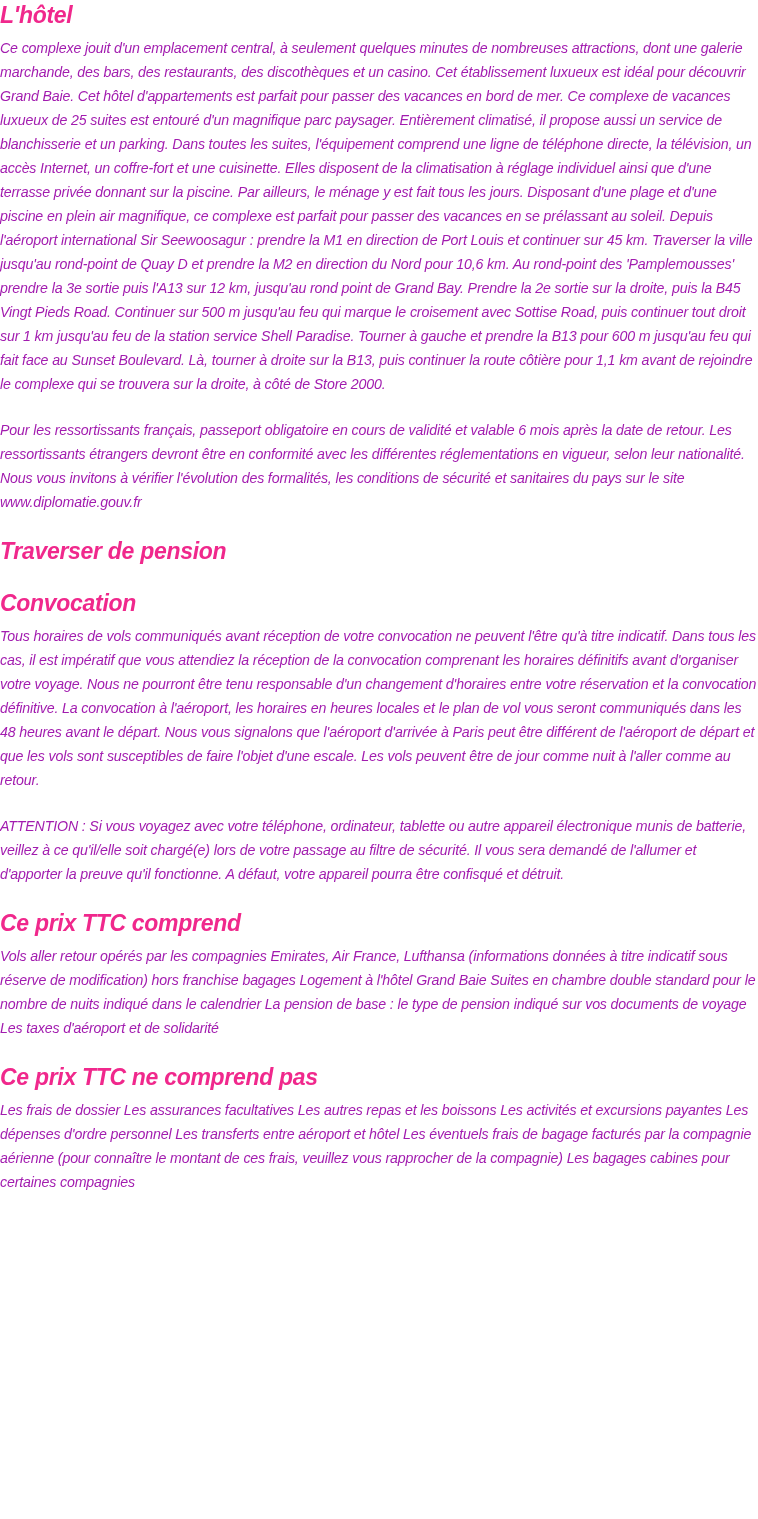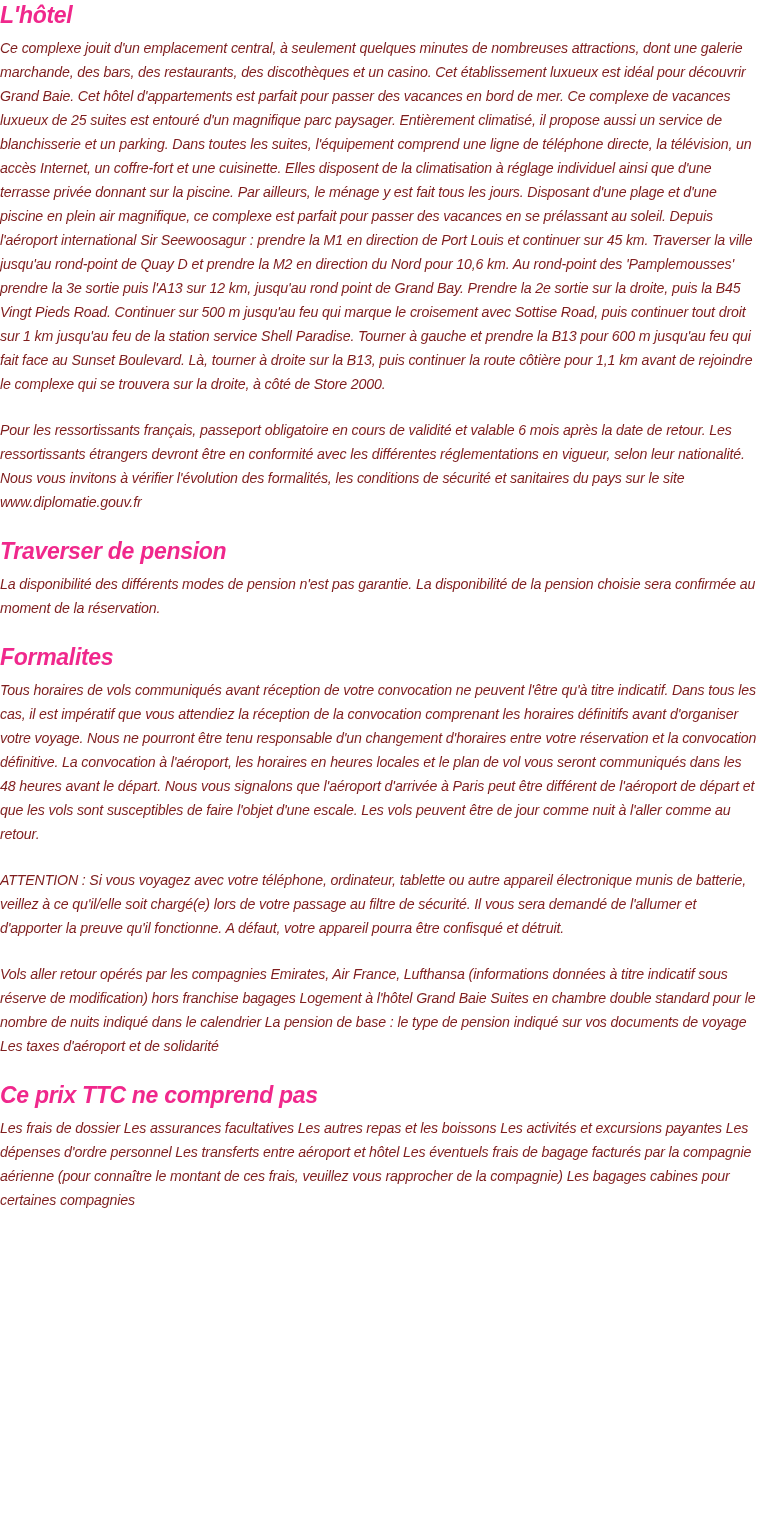--- a/index.html
+++ b/index.html
@@ -20,55 +20,55 @@
     font-weight: bold;
     line-height: 30px;
     letter-spacing: -0.3px;
     height: 30px;
   }
   p.body {
     margin: 6px 0 0 0;
     font-size: 14.2px;
     line-height: 24px;
     letter-spacing: -0.15px;
-    color: #7f1d1d;
+    color: #a21caf;
   }
 </style>
 </head>
 <body>
 
 <div class="content">
 
   <section class="section">
     <h2 class="heading">L'hôtel</h2>
     <p class="body">Ce complexe jouit d'un emplacement central, à seulement quelques minutes de nombreuses attractions, dont une galerie marchande, des bars, des restaurants, des discothèques et un casino. Cet établissement luxueux est idéal pour découvrir Grand Baie. Cet hôtel d'appartements est parfait pour passer des vacances en bord de mer. Ce complexe de vacances luxueux de 25 suites est entouré d'un magnifique parc paysager. Entièrement climatisé, il propose aussi un service de blanchisserie et un parking. Dans toutes les suites, l'équipement comprend une ligne de téléphone directe, la télévision, un accès Internet, un coffre-fort et une cuisinette. Elles disposent de la climatisation à réglage individuel ainsi que d'une terrasse privée donnant sur la piscine. Par ailleurs, le ménage y est fait tous les jours. Disposant d'une plage et d'une piscine en plein air magnifique, ce complexe est parfait pour passer des vacances en se prélassant au soleil. Depuis l'aéroport international Sir Seewoosagur : prendre la M1 en direction de Port Louis et continuer sur 45 km. Traverser la ville jusqu'au rond-point de Quay D et prendre la M2 en direction du Nord pour 10,6 km. Au rond-point des 'Pamplemousses' prendre la 3e sortie puis l'A13 sur 12 km, jusqu'au rond point de Grand Bay. Prendre la 2e sortie sur la droite, puis la B45 Vingt Pieds Road. Continuer sur 500 m jusqu'au feu qui marque le croisement avec Sottise Road, puis continuer tout droit sur 1 km jusqu'au feu de la station service Shell Paradise. Tourner à gauche et prendre la B13 pour 600 m jusqu'au feu qui fait face au Sunset Boulevard. Là, tourner à droite sur la B13, puis continuer la route côtière pour 1,1 km avant de rejoindre le complexe qui se trouvera sur la droite, à côté de Store 2000.</p>
   </section>
 
   <section class="section">
     <p class="body">Pour les ressortissants français, passeport obligatoire en cours de validité et valable 6 mois après la date de retour. Les ressortissants étrangers devront être en conformité avec les différentes réglementations en vigueur, selon leur nationalité. Nous vous invitons à vérifier l'évolution des formalités, les conditions de sécurité et sanitaires du pays sur le site www.diplomatie.gouv.fr</p>
   </section>
 
   <section class="section">
     <h2 class="heading">Traverser de pension</h2>
-    <p class="body">La disponibilité des différents modes de pension n'est pas garantie. La disponibilité de la pension choisie sera confirmée au moment de la réservation.</p>
   </section>
 
   <section class="section">
   </section>
 
   <section class="section">
-    <h2 class="heading">Formalites</h2>
+    <h2 class="heading">Convocation</h2>
     <p class="body">Tous horaires de vols communiqués avant réception de votre convocation ne peuvent l'être qu'à titre indicatif. Dans tous les cas, il est impératif que vous attendiez la réception de la convocation comprenant les horaires définitifs avant d'organiser votre voyage. Nous ne pourront être tenu responsable d'un changement d'horaires entre votre réservation et la convocation définitive. La convocation à l'aéroport, les horaires en heures locales et le plan de vol vous seront communiqués dans les 48 heures avant le départ. Nous vous signalons que l'aéroport d'arrivée à Paris peut être différent de l'aéroport de départ et que les vols sont susceptibles de faire l'objet d'une escale. Les vols peuvent être de jour comme nuit à l'aller comme au retour.</p>
   </section>
 
   <section class="section">
     <p class="body">ATTENTION : Si vous voyagez avec votre téléphone, ordinateur, tablette ou autre appareil électronique munis de batterie, veillez à ce qu'il/elle soit chargé(e) lors de votre passage au filtre de sécurité. Il vous sera demandé de l'allumer et d'apporter la preuve qu'il fonctionne. A défaut, votre appareil pourra être confisqué et détruit.</p>
   </section>
 
   <section class="section">
+    <h2 class="heading">Ce prix TTC comprend</h2>
     <p class="body">Vols aller retour opérés par les compagnies Emirates, Air France, Lufthansa (informations données à titre indicatif sous réserve de modification) hors franchise bagages Logement à l'hôtel Grand Baie Suites en chambre double standard pour le nombre de nuits indiqué dans le calendrier La pension de base : le type de pension indiqué sur vos documents de voyage Les taxes d'aéroport et de solidarité</p>
   </section>
 
   <section class="section">
     <h2 class="heading">Ce prix TTC ne comprend pas</h2>
     <p class="body">Les frais de dossier Les assurances facultatives Les autres repas et les boissons Les activités et excursions payantes Les dépenses d'ordre personnel Les transferts entre aéroport et hôtel Les éventuels frais de bagage facturés par la compagnie aérienne (pour connaître le montant de ces frais, veuillez vous rapprocher de la compagnie) Les bagages cabines pour certaines compagnies</p>
   </section>
 
 </div>
 

